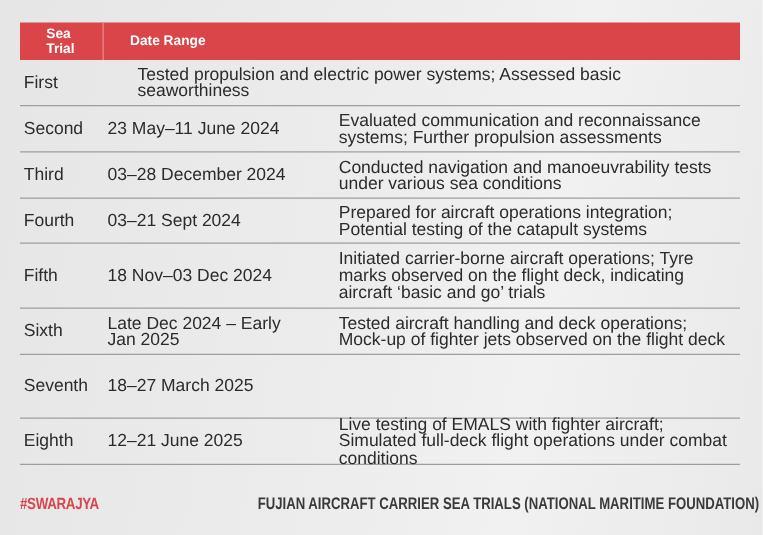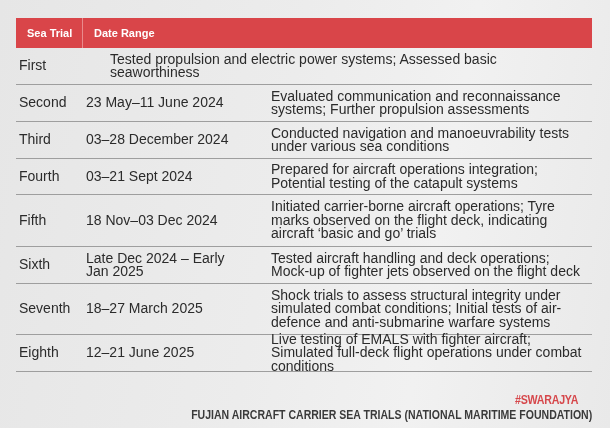--- a/index.html
+++ b/index.html
@@ -10,35 +10,35 @@
       color: #2b2b2b;
       position: relative;
     }
     .table {
       position: absolute; left: 16px; top: 18px; width: 576px;
     }
     .hdr {
       display: flex; height: 30px; background: #d94549; color: #fff;
       font-weight: bold; font-size: 11px; align-items: center;
     }
-    .hdr .c { height: 100%; display: flex; align-items: center; box-sizing: border-box; padding-left: 11px; }
+    .hdr .c { height: 100%; display: flex; align-items: center; box-sizing: border-box; padding-left: 21px; }
     .hdr .c + .c { border-left: 1px solid #e98a8c; }
     .c1 { width: 66px; }
     .c2 { width: 161px; padding-left: 3px; }
     .c3 { flex: 1; }
     .row {
       display: flex; align-items: center; font-size: 14px;
       border-bottom: 1.5px solid #9e9e9e; box-sizing: border-box;
     }
     .row .c { box-sizing: border-box; padding-left: 3px; line-height: 13.5px; }
     .row .c2 { padding-left: 4px; }
     .row .c3 { padding-left: 4px; padding-right: 6px; margin-left: 24px; }
     .footer {
       position: absolute; left: 16px; right: 18px; top: 392px; height: 20px;
-      display: flex; align-items: flex-end; justify-content: space-between; flex-direction: column;
+      display: flex; align-items: center; justify-content: space-between;
     }
     .brand {
       color: #d6474b; font-weight: bold; font-size: 13px; letter-spacing: -0.3px;
       font-family: "Liberation Sans", sans-serif; transform: scaleX(0.82); transform-origin: left center;
     }
     .title {
       color: #3a3a3a; font-weight: bold; font-size: 13.5px; letter-spacing: 0px;
       transform: scaleX(0.78); transform-origin: right center; white-space: nowrap;
     }
   </style>
@@ -76,21 +76,20 @@
     <div class="c c3">Initiated carrier-borne aircraft operations; Tyre marks observed on the flight deck, indicating aircraft ‘basic and go’ trials</div>
   </div>
   <div class="row" style="height:37px">
     <div class="c c1">Sixth</div>
     <div class="c c2">Late Dec 2024 – Early Jan 2025</div>
     <div class="c c3">Tested aircraft handling and deck operations; Mock-up of fighter jets observed on the flight deck</div>
   </div>
   <div class="row" style="height:51px">
     <div class="c c1">Seventh</div>
     <div class="c c2">18–27 March 2025</div>
-    <div class="c c3">Shock trials to assess structural integrity under simulated combat conditions; Initial tests of air-defence and anti-submarine warfare systems</div>
   </div>
   <div class="row" style="height:37px">
     <div class="c c1">Eighth</div>
     <div class="c c2">12–21 June 2025</div>
     <div class="c c3">Live testing of EMALS with fighter aircraft; Simulated full-deck flight operations under combat conditions</div>
   </div>
 </div>
 
 <div class="footer">
   <span class="brand">#SWARAJYA</span>

